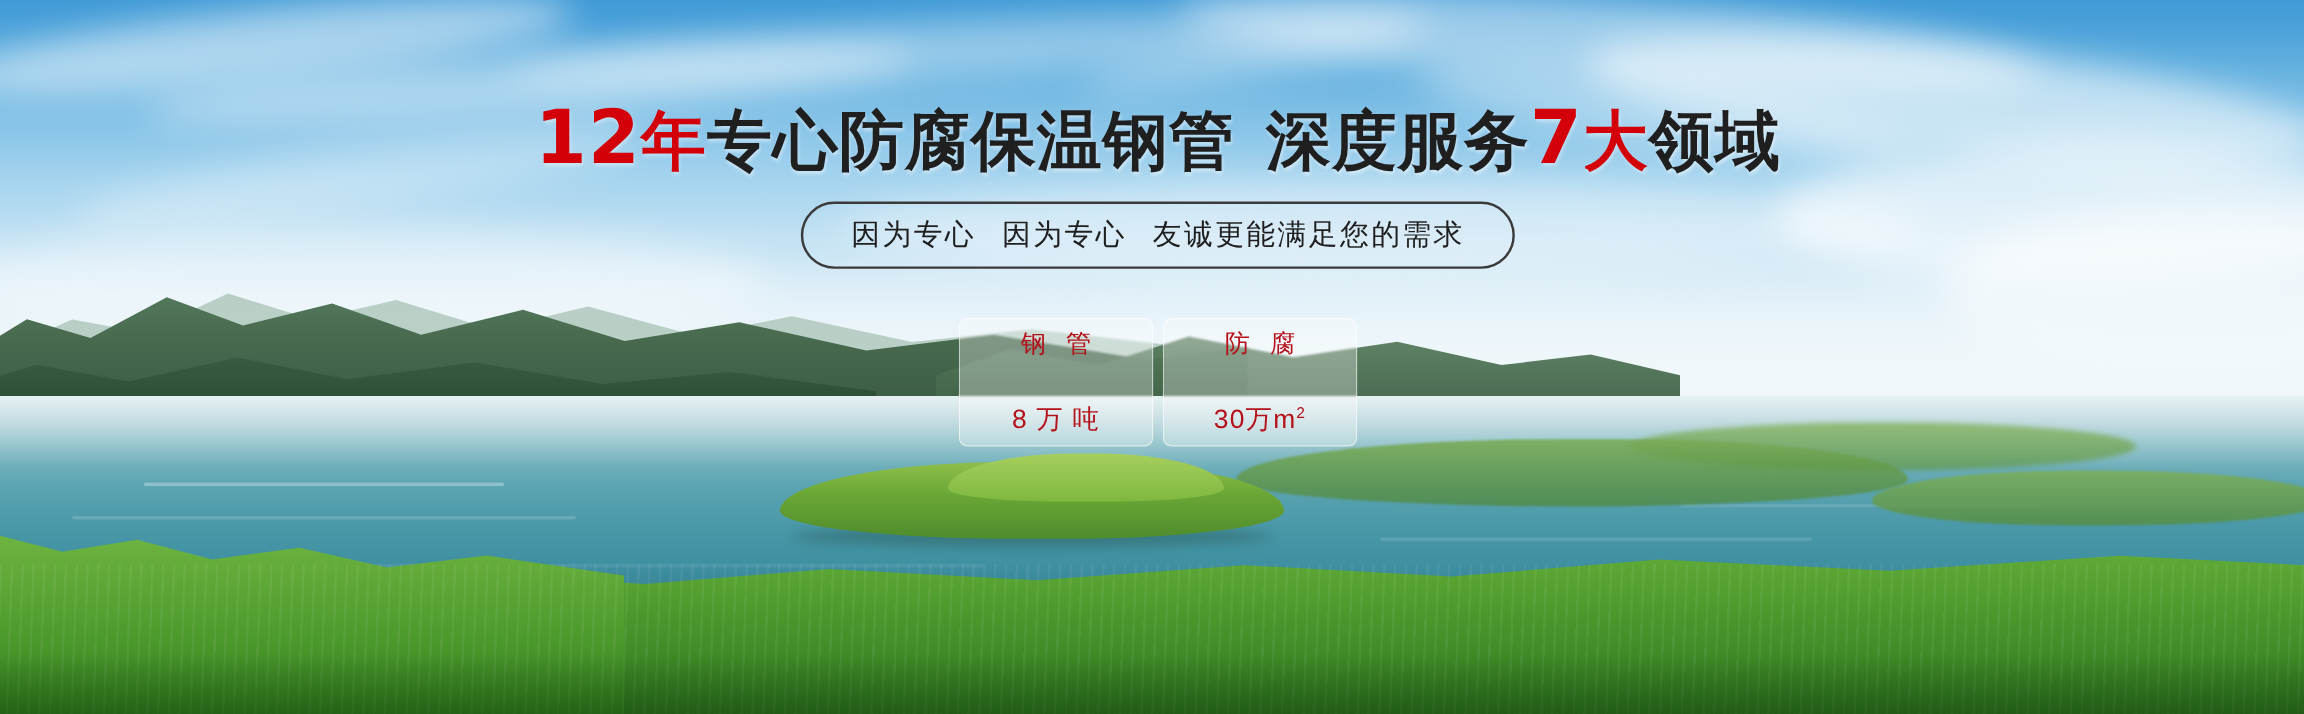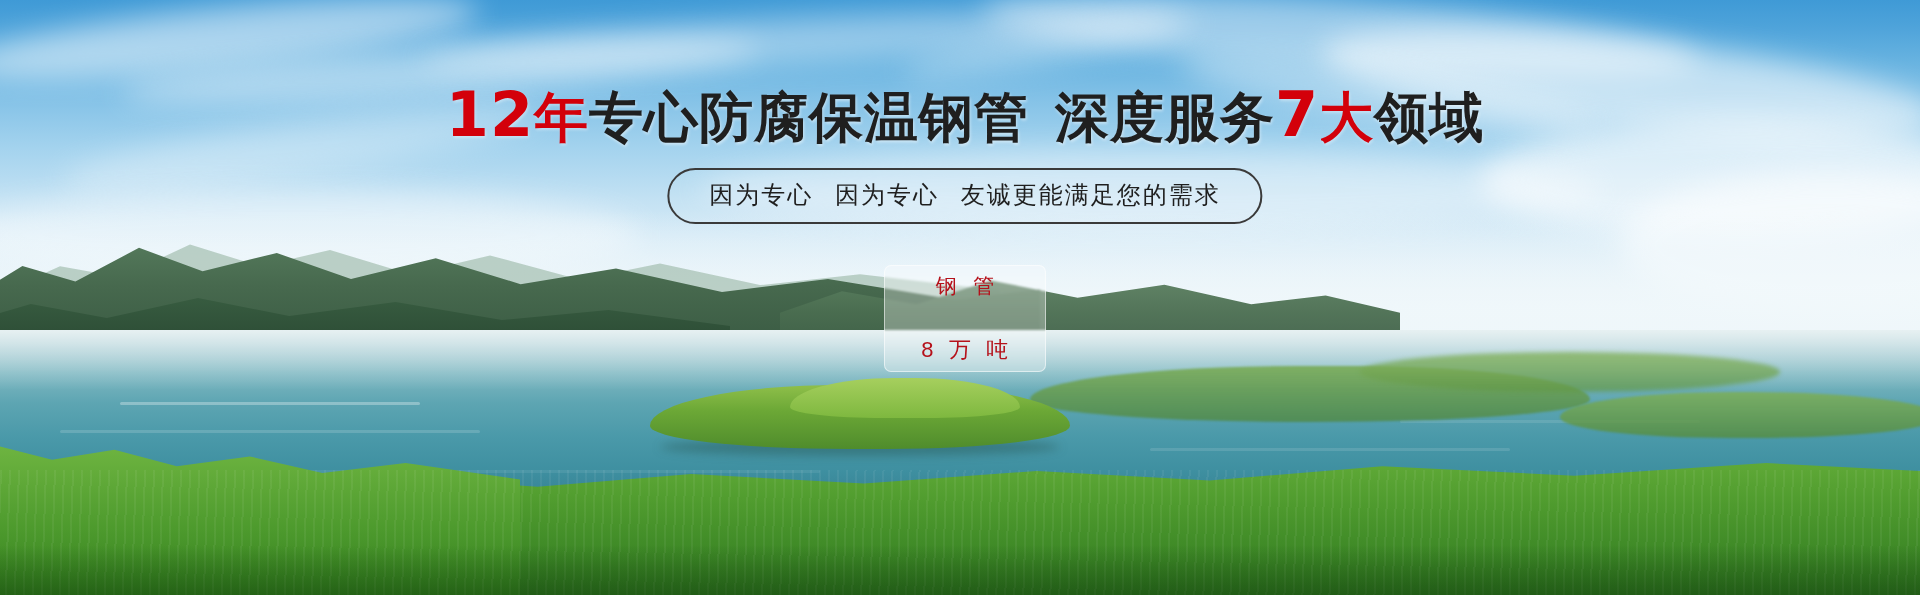--- a/index.html
+++ b/index.html
@@ -191,21 +191,21 @@
     backdrop-filter:blur(1px);
     gap:23px;
   }
   .card-label{
     color:#b5111a;font-size:21px;letter-spacing:5px;
     font-family:"DejaVu Sans","Liberation Sans",sans-serif;
     margin-bottom:12px;text-indent:5px;
   }
   .card-value{
     color:#b5111a;font-size:22px;letter-spacing:1px;
-    font-family:Liberation Mono, monospace;
+    font-family:Liberation Sans, sans-serif;
   }
   .card-value sup{font-size:13px;vertical-align:super;}
 </style>
 </head>
 <body>
 
 <div class="banner">
 
   <div class="sky">
     <div class="cloud c1"></div>
@@ -260,18 +260,22 @@
       <span>友诚更能满足您的需求</span>
     </div>
 
     <div class="cards">
 
       <div class="card">
         <div class="card-label">钢 管</div>
         <div class="card-value"><span>8 万 吨</span></div>
       </div>
 
+      <div class="card">
+        <div class="card-label">防 腐</div>
+        <div class="card-value"><span>30万m</span><sup>2</sup></div>
+      </div>
 
 
     </div>
 
   </div>
 </div>
 
 </body></html>

